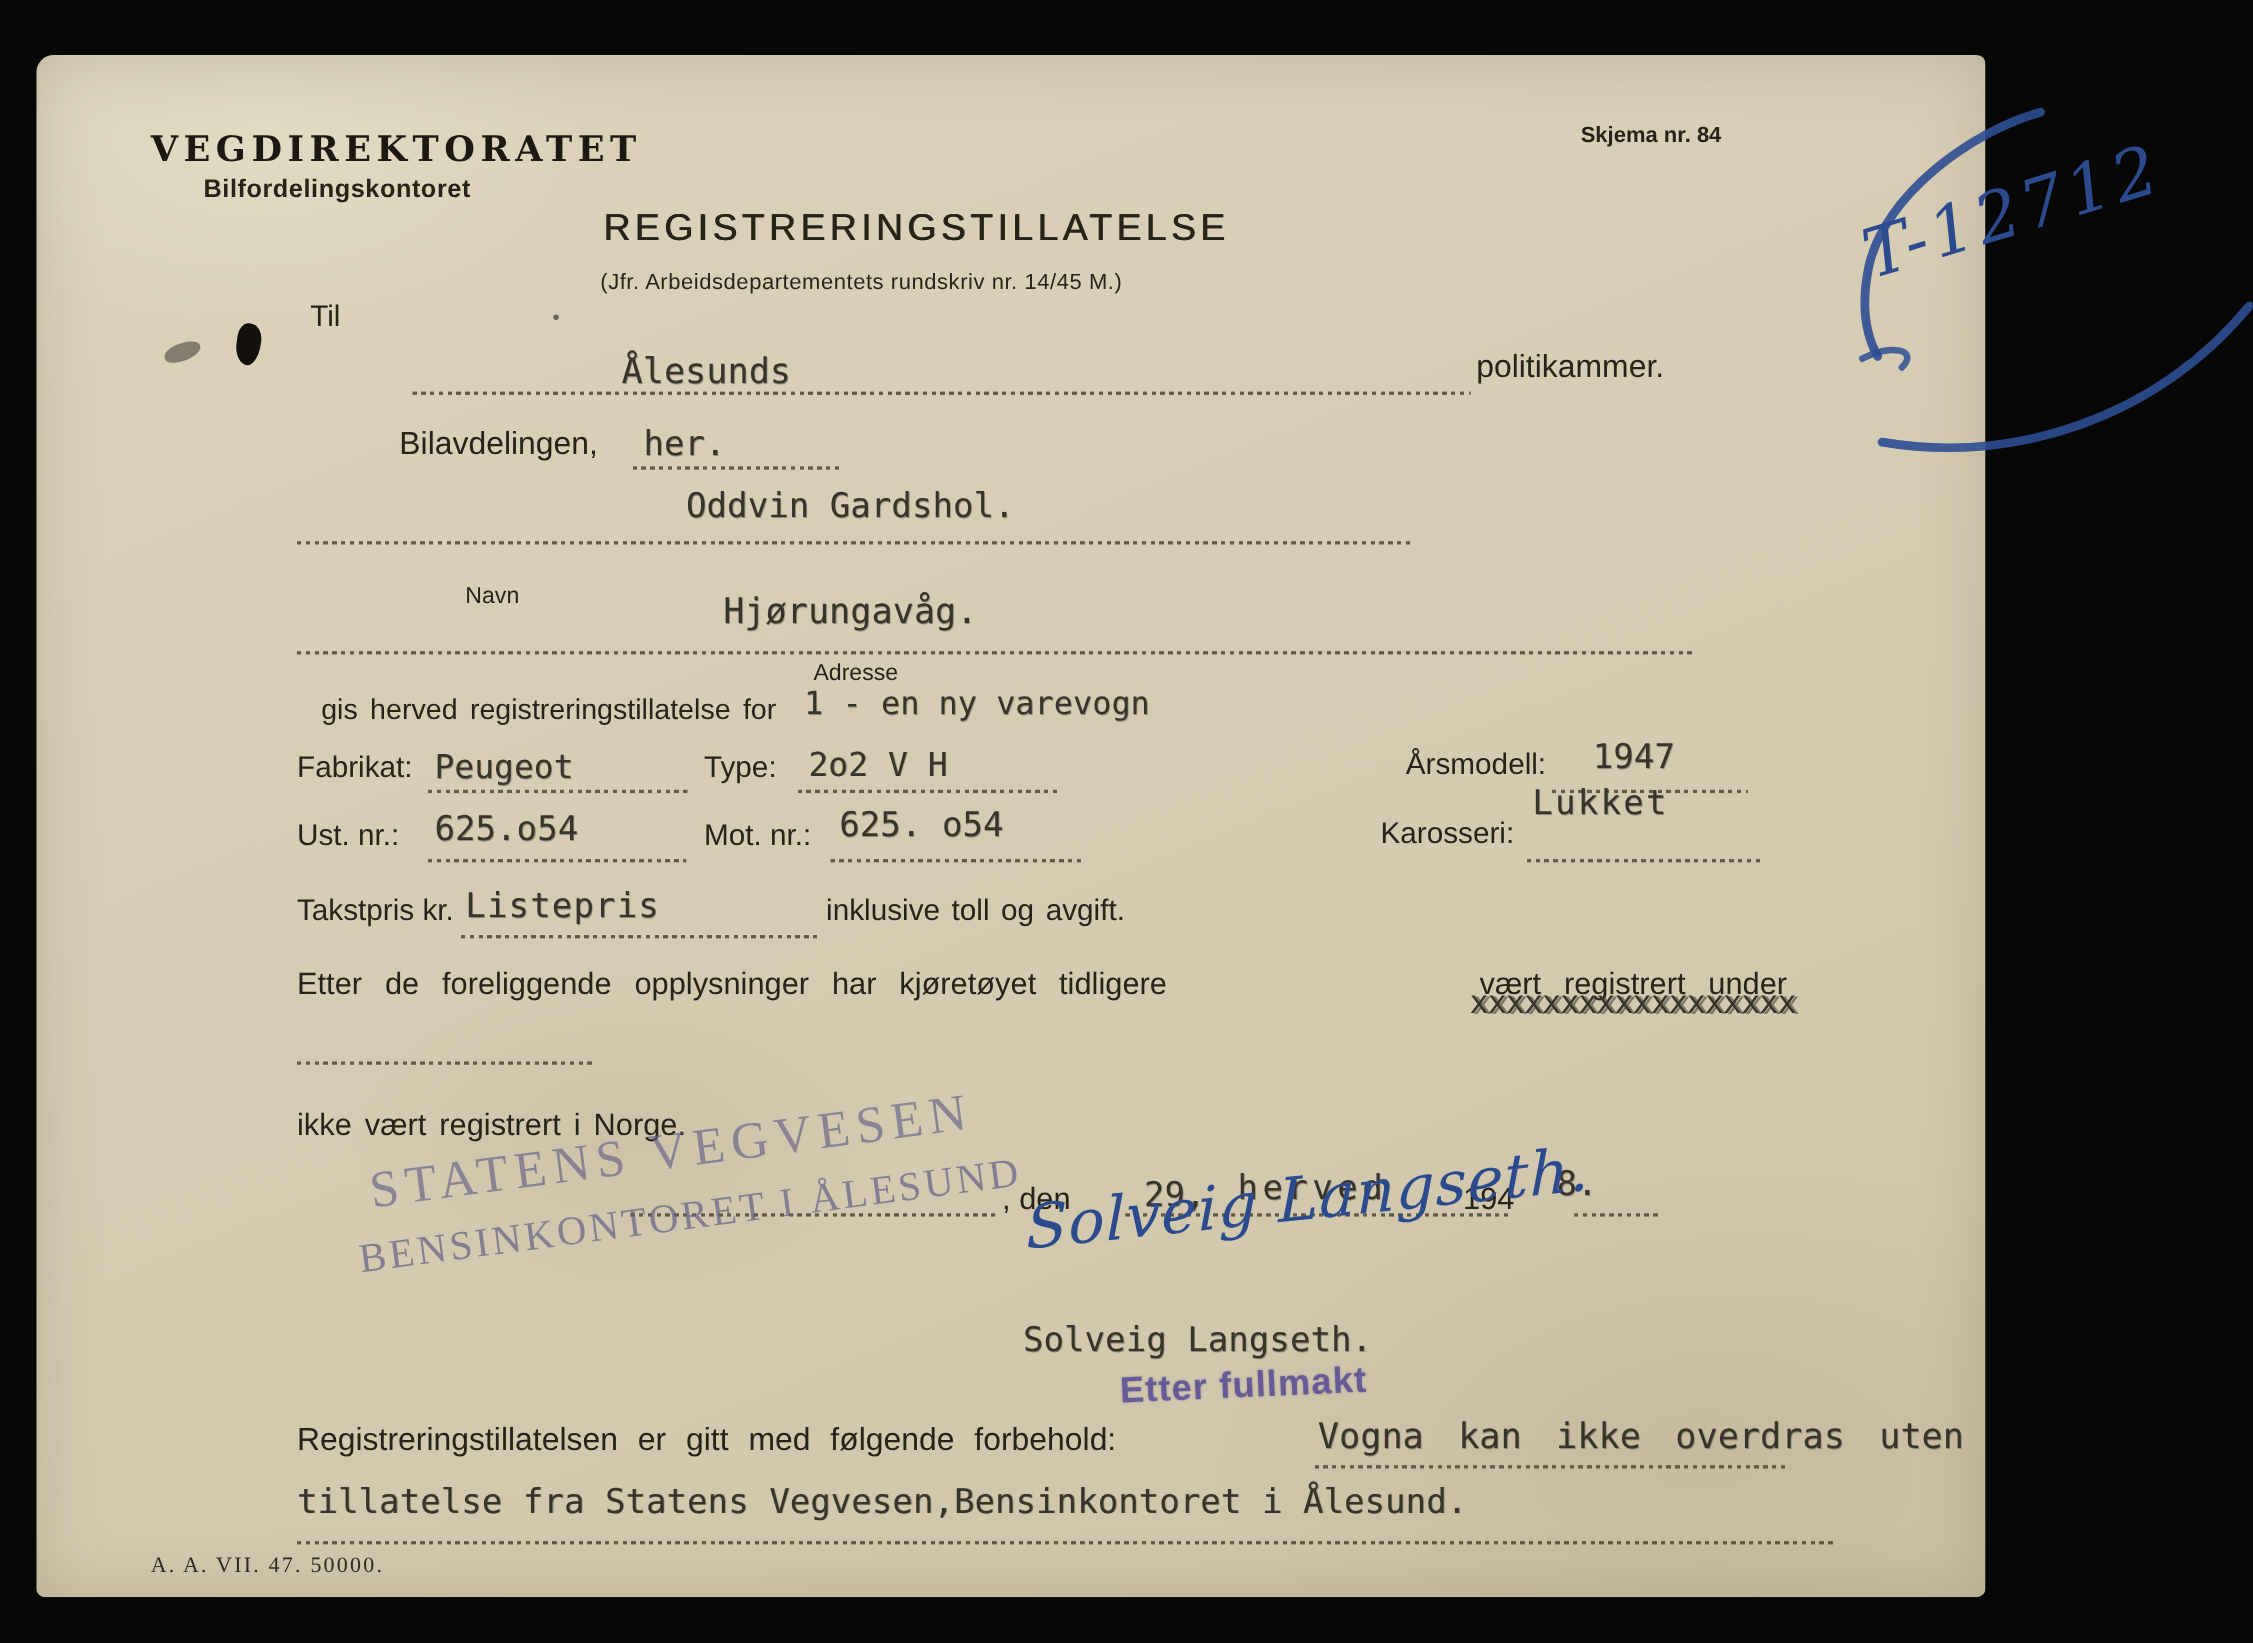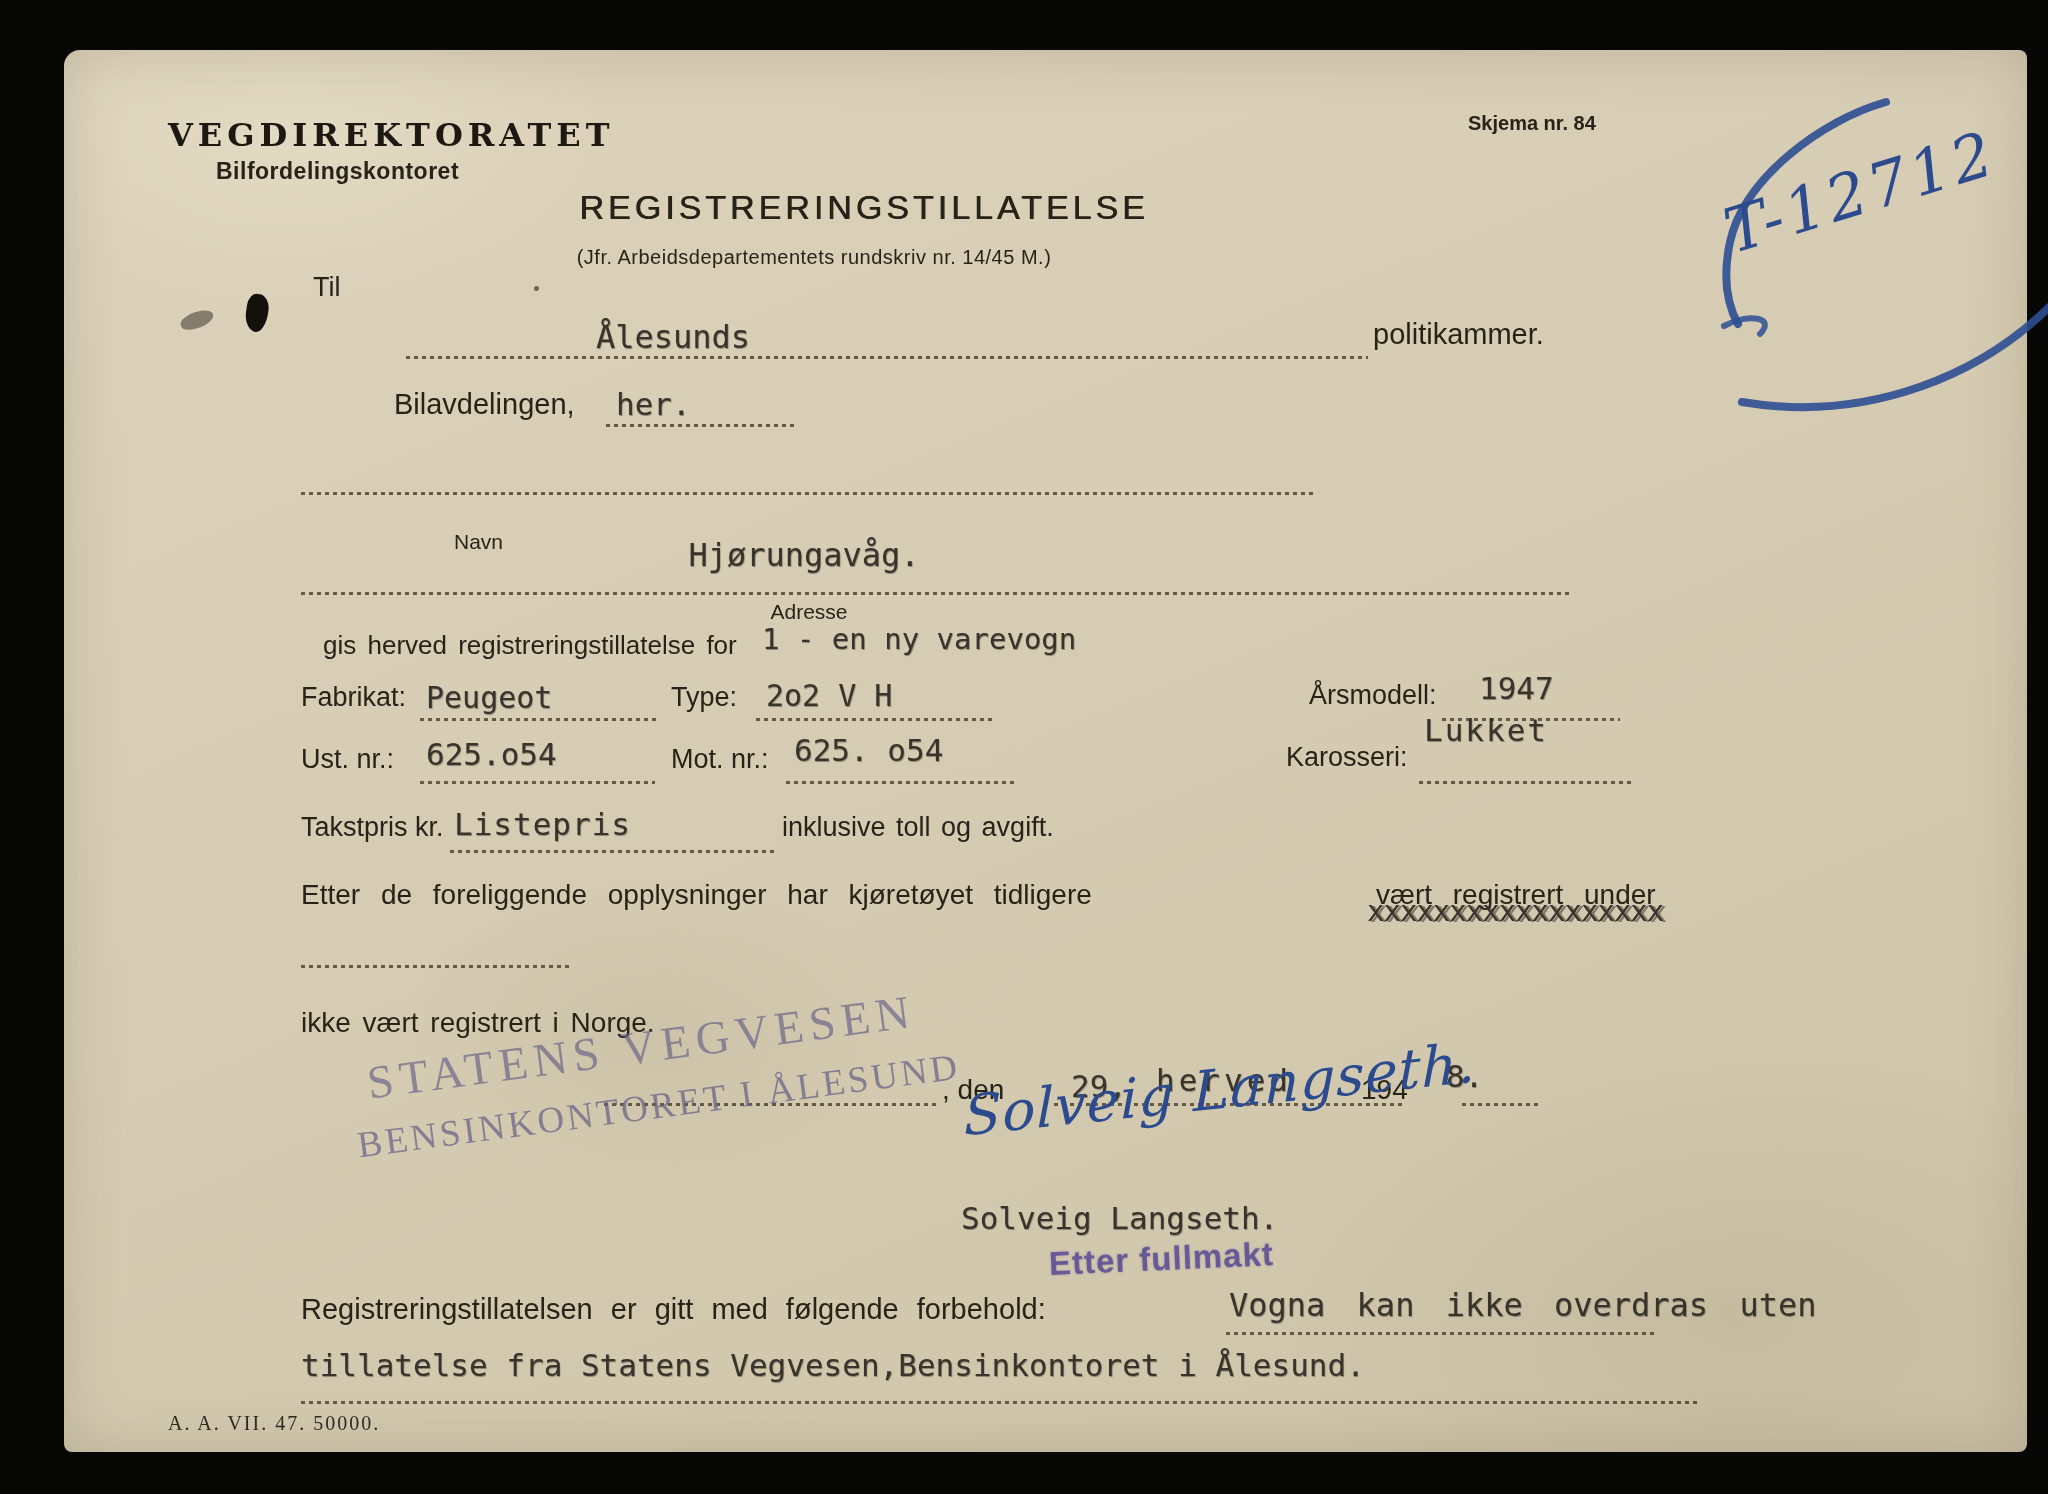--- a/index.html
+++ b/index.html
@@ -1,18 +1,18 @@
 <!DOCTYPE html>
 <html><head>
 <meta charset="utf-8">
 <style>
   html,body{margin:0;padding:0;background:#070706;}
   .scan{position:relative;width:2048px;height:1494px;background:#070706;overflow:hidden;
         font-family:"Liberation Sans",sans-serif;}
-  .paper{position:absolute;left:64px;top:50px;width:1963px;height:1402px;border-radius:16px 8px 8px 8px;
+  .paper{position:absolute;left:33px;top:50px;width:1772px;height:1402px;border-radius:16px 8px 8px 8px;
     background:
       radial-gradient(520px 300px at 12% 6%, rgba(255,250,235,0.20), rgba(255,250,235,0) 60%),
       radial-gradient(700px 420px at 85% 90%, rgba(120,100,60,0.10), rgba(120,100,60,0) 65%),
       radial-gradient(420px 260px at 30% 70%, rgba(110,95,60,0.07), rgba(110,95,60,0) 60%),
       linear-gradient(158deg,#ddd3bb 0%,#d7cdb4 38%,#d2c8ae 72%,#cdc3a8 100%);
     box-shadow:inset 0 0 60px rgba(70,60,40,0.18);}
   .abs{position:absolute;white-space:nowrap;}
   .printed{font-family:"Liberation Sans",sans-serif;color:#282318;}
   .typed{font-family:"DejaVu Sans Mono","Liberation Mono",monospace;color:#38342b;
          text-shadow:0.7px 0.9px 0.7px rgba(56,52,43,0.45);}
@@ -54,20 +54,21 @@
     <div class="blob" style="left:470px;top:236px;width:5px;height:5px;border-radius:50%;background:rgba(60,54,45,0.7);"></div>
 
     <div class="dots" style="left:342px;top:306px;width:962px;"></div>
     <div class="abs typed" style="left:532px;top:268px;font-size:32px;">Ålesunds</div>
     <div class="abs printed" style="left:1309px;top:268px;font-size:29px;">politikammer.</div>
 
     <div class="abs printed" style="left:330px;top:338px;font-size:29px;">Bilavdelingen,</div>
     <div class="abs typed" style="left:552px;top:336px;font-size:31px;">her.</div>
     <div class="dots" style="left:542px;top:374px;width:192px;"></div>
 
+    <div class="abs typed" style="left:390px;top:392px;width:700px;text-align:center;font-size:31px;">Oddvin Gardshol.</div>
     <div class="dots" style="left:237px;top:442px;width:1012px;"></div>
     <div class="abs printed" style="left:390px;top:452px;width:700px;text-align:left;font-size:21px;margin-top:28px;">Navn</div>
 
     <div class="abs typed" style="left:390px;top:486px;width:700px;text-align:center;font-size:32px;">Hjørungavåg.</div>
     <div class="dots" style="left:237px;top:542px;width:1270px;"></div>
     <div class="abs printed" style="left:390px;top:550px;width:710px;text-align:center;font-size:21px;">Adresse</div>
 
     <div class="abs printed" style="left:237px;top:580px;font-size:26px;word-spacing:4px;margin-left:22px;">gis herved registreringstillatelse for</div>
     <div class="abs typed" style="left:698px;top:572px;font-size:29px;">1 - en ny varevogn</div>
 

